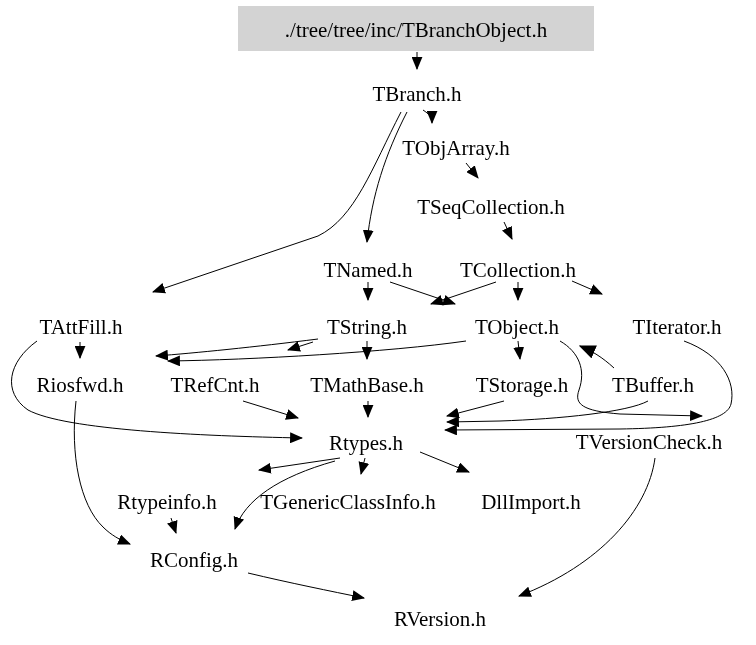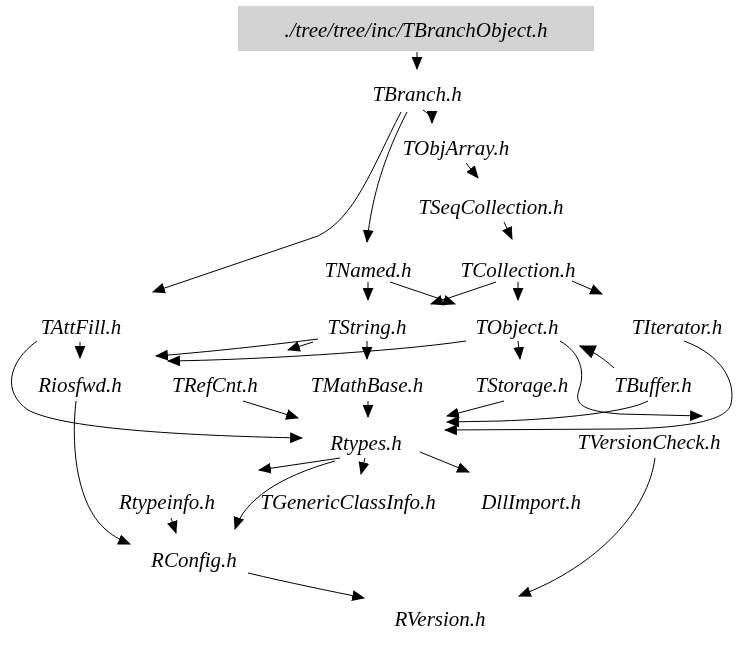--- a/index.html
+++ b/index.html
@@ -1,16 +1,16 @@
 <!DOCTYPE html>
 <html><head>
 <meta charset="utf-8">
 <style>
   html,body{margin:0;padding:0;background:#ffffff;}
-  .canvas{position:relative;width:756px;height:645px;background:#ffffff;overflow:hidden;font-style:italic;}
+  .canvas{position:relative;width:756px;height:645px;background:#ffffff;overflow:hidden;}
   svg{display:block;}
   .node-label{
     font-family:"Liberation Serif","DejaVu Serif",serif;
     font-size:21px;
     fill:#000000;
   }
   .edge{stroke:#000000;stroke-width:1;fill:none;}
   .rootbox{stroke:none;}
 </style>
 </head>

